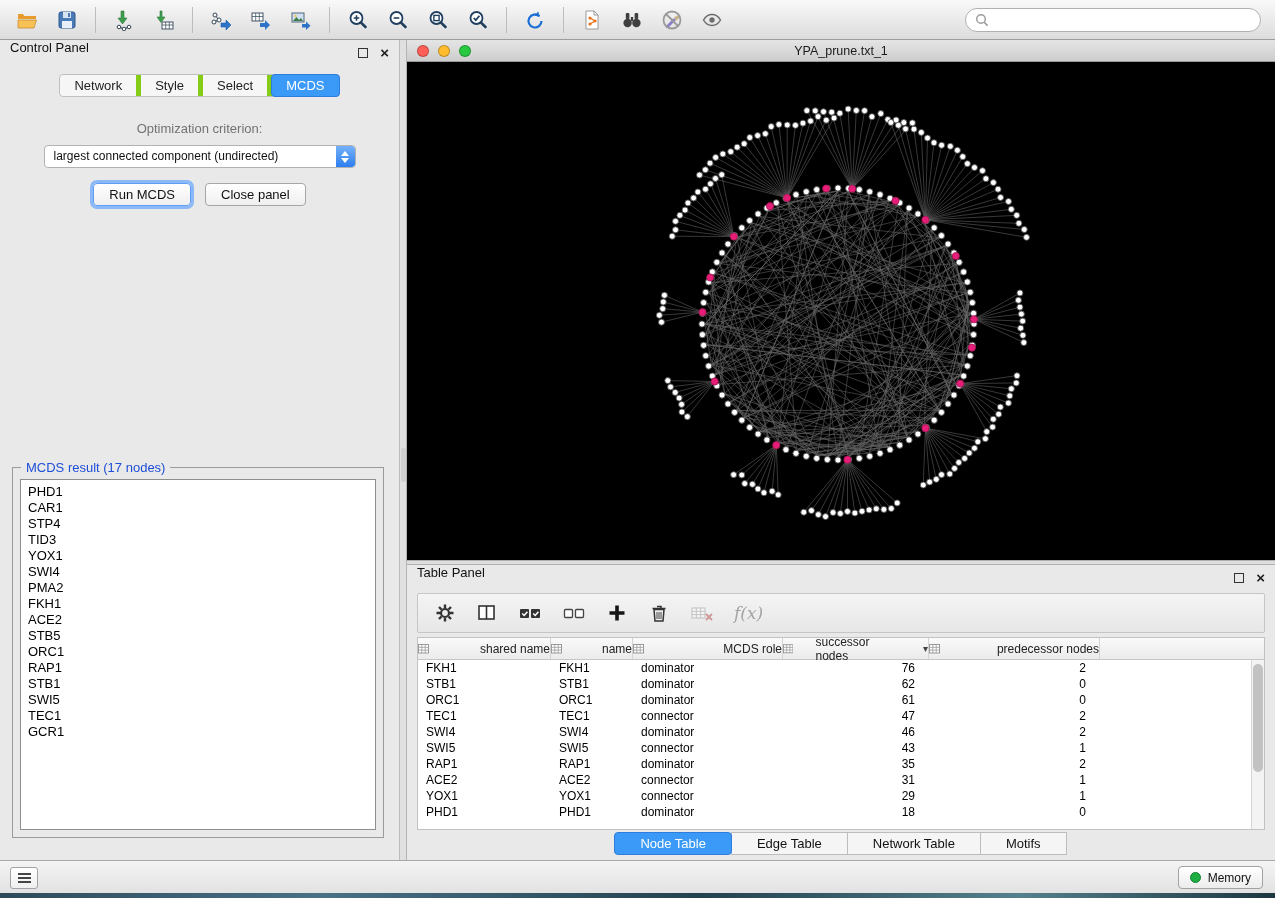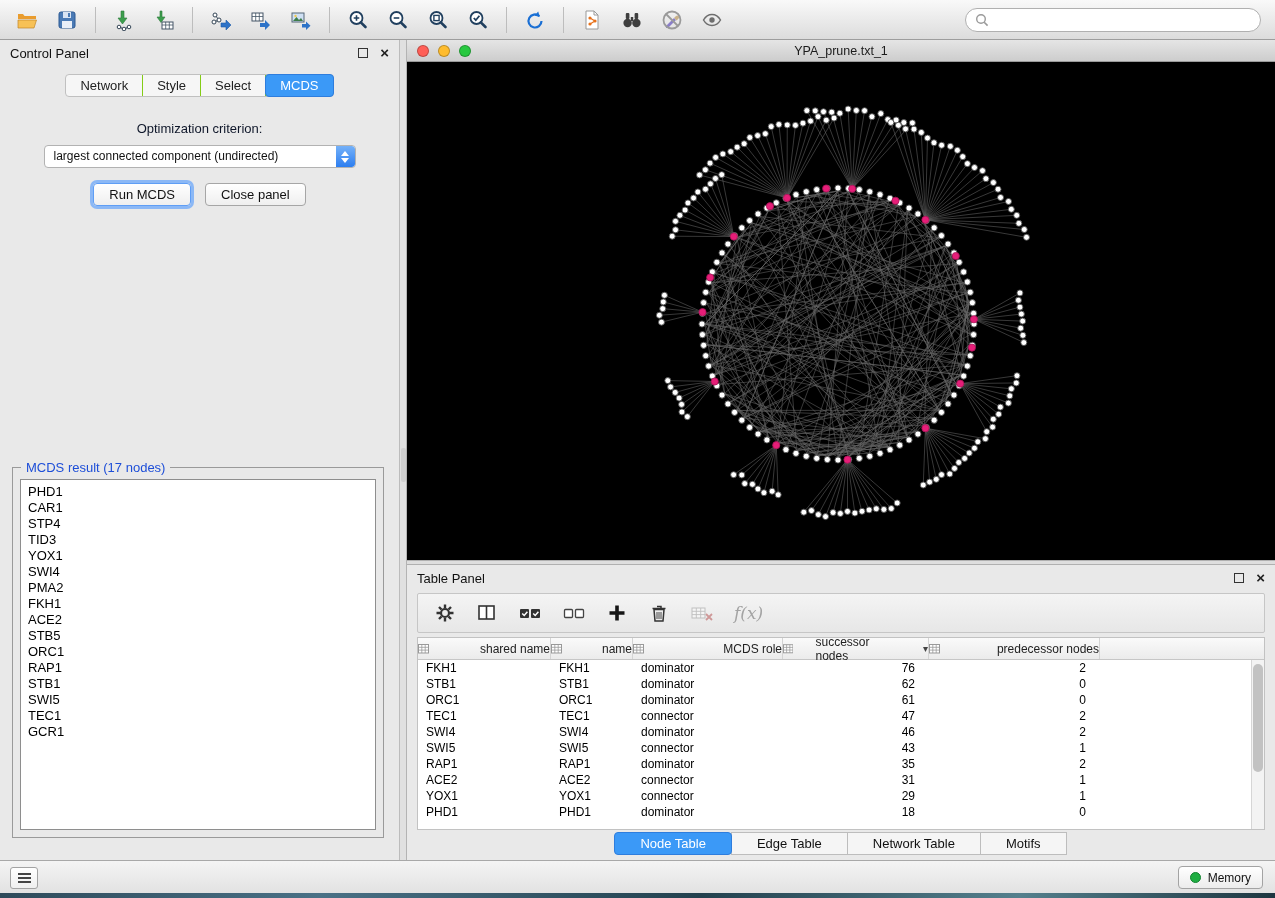--- a/index.html
+++ b/index.html
@@ -13,32 +13,32 @@
   .tbtn { width:34px; height:30px; border:none; background:transparent; display:flex; align-items:center; justify-content:center; cursor:default; }
   .tbtn svg { display:block; }
   .sep { width:1px; height:26px; background:#bdbdbd; margin:0 5px; flex:none; }
   .search-wrap { margin-left:auto; margin-right:4px; width:296px; height:24px; background:#fff;
     border:1px solid #b0b0b0; border-radius:12px; display:flex; align-items:center; gap:5px; padding:0 9px; }
   .search-wrap input { flex:1; border:none; outline:none; background:transparent; font-size:12px; font-family:"Liberation Sans",sans-serif; }
 
   
   .control-panel { position:absolute; left:0; top:40px; width:400px; height:820px;
     background:#e9e9e9; border-right:1px solid #bcbcbc; }
-  .panel-title-row { height:26px; display:flex; align-items:center; padding:0 10px; font-size:13px; color:#111; }
+  .panel-title-row { height:26px; display:flex; padding:0 10px; font-size:13px; color:#111; }
   .win-icons { margin-left:auto; display:flex; align-items:center; gap:12px; }
   .float-ic { width:10px; height:10px; border:1.6px solid #333; display:inline-block; }
   .close-ic { font-size:15px; font-weight:bold; color:#222; line-height:10px; }
 
   .cp-tabs { display:flex; justify-content:center; margin-top:8px; }
   .cp-tabs-inner { display:inline-flex; border:1px solid #c0c0c0; border-radius:4px; background:#f6f6f6; }
-  .tab { font-size:13px; padding:3px 14px; color:#222; border-right:1px solid #84cc16; background:transparent; cursor:default; }
+  .tab { font-size:13px; padding:3px 14px; color:#222; border-right:5px solid #84cc16; background:transparent; cursor:default; }
   .tab:last-child { border-right:none; }
   .tab.active { background:#3b99f7; color:#fff; border-radius:4px; margin:-1px; border:1px solid #2e7ddd; padding:3px 14px; }
 
-  .opt-label { text-align:center; margin-top:24px; font-size:13px; color:#0f172a; }
+  .opt-label { text-align:center; margin-top:24px; font-size:13px; color:#737373; }
   .dropdown { margin:9px auto 0 auto; width:312px; height:23px; background:#fff; border:1px solid #b2b2b2;
     border-radius:4px; display:flex; align-items:stretch; overflow:hidden; cursor:default; }
   .dd-text { flex:1; font-size:12px; line-height:21px; padding-left:9px; white-space:nowrap; color:#111; }
   .dd-btn { width:19px; background:linear-gradient(#74b1f9,#2d7ef0); display:flex; flex-direction:column;
     align-items:center; justify-content:center; gap:2px; border-radius:0 3px 3px 0; }
   .tri-up { width:0; height:0; border-left:4px solid transparent; border-right:4px solid transparent; border-bottom:5px solid #fff; }
   .tri-down { width:0; height:0; border-left:4px solid transparent; border-right:4px solid transparent; border-top:5px solid #fff; }
 
   .btn-row { display:flex; justify-content:center; gap:14px; margin-top:15px;align-items:center; }
   .mac-btn { font-size:13px; font-family:"Liberation Sans",sans-serif; padding:3px 15px; color:#111;

